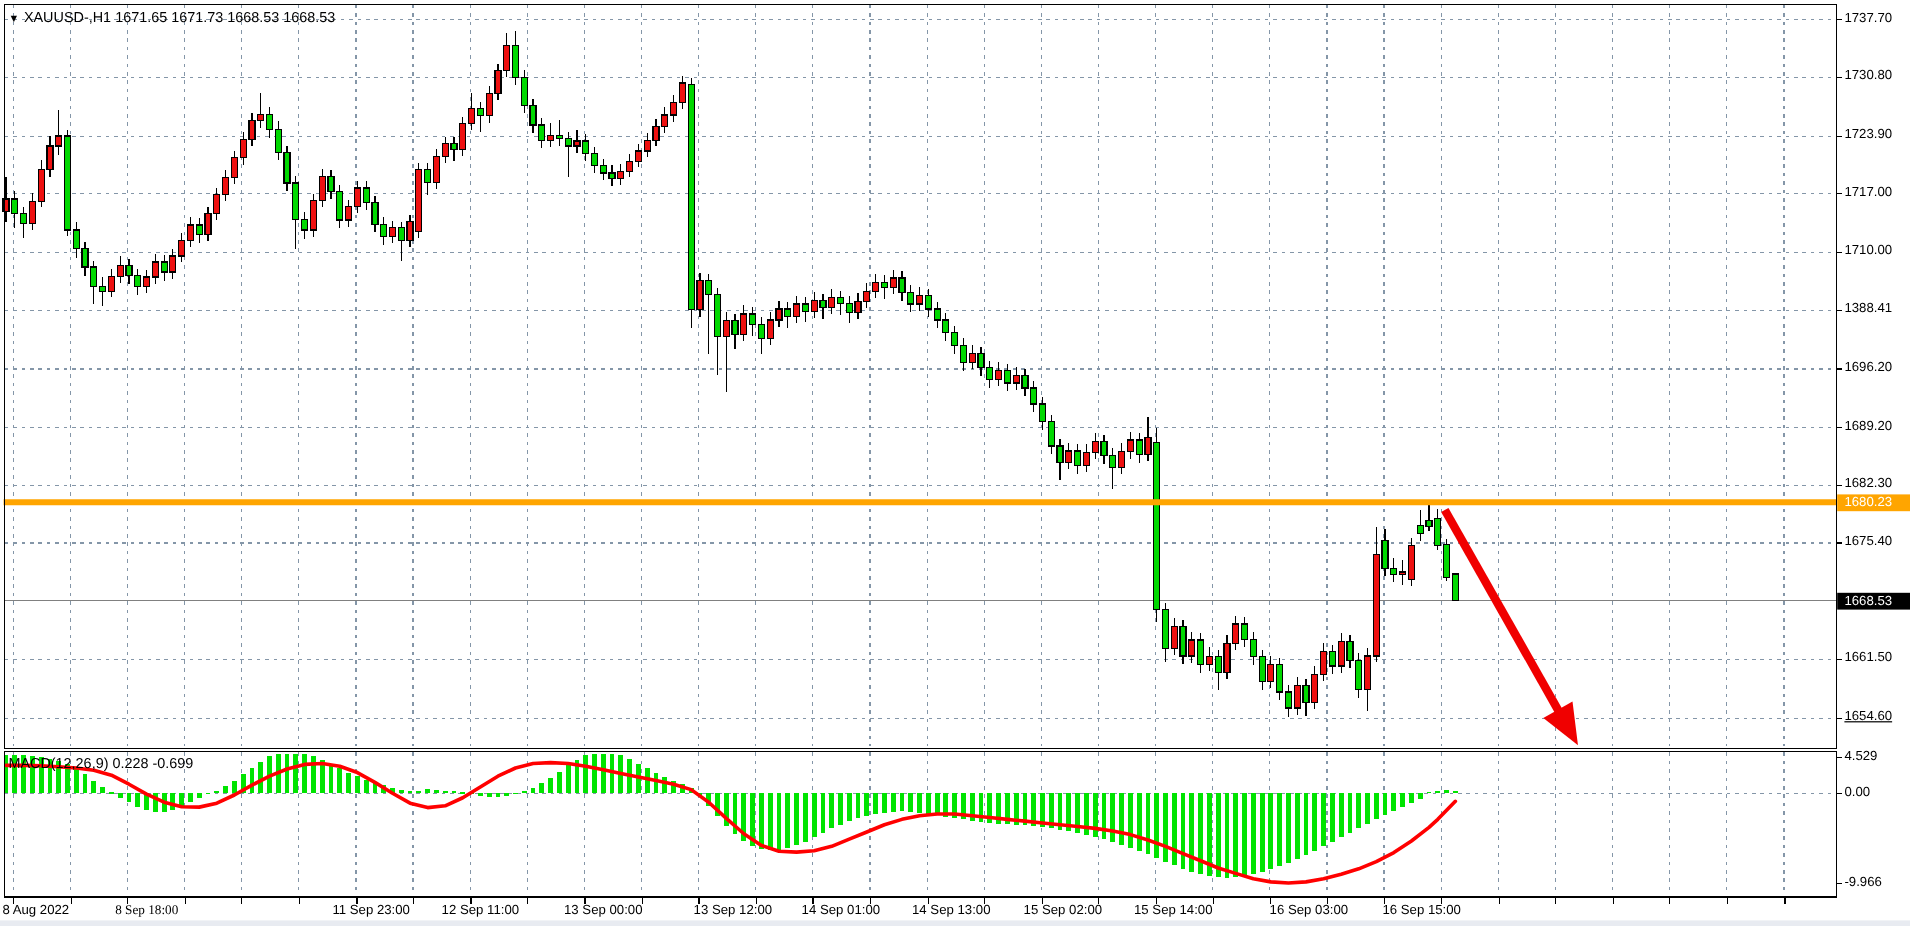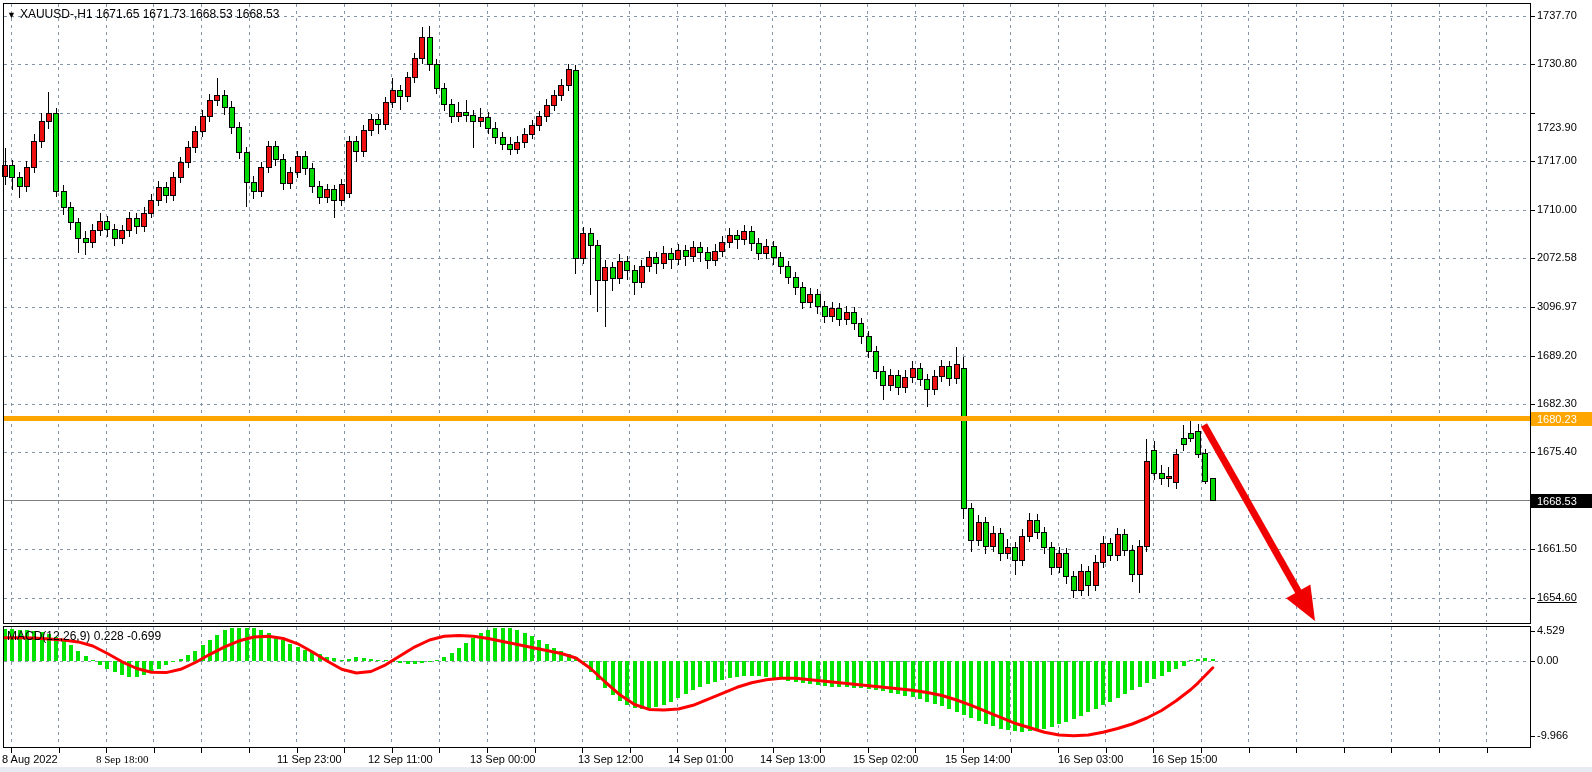--- a/index.html
+++ b/index.html
@@ -665,25 +665,25 @@
     <span class="tri">▼</span><span>XAUUSD-,H1</span>&nbsp;<span>1671.65 1671.73 1668.53 1668.53</span>
   </div>
 
   <div class="macd-label">
     <span>MACD(12,26,9)</span>&nbsp;<span>0.228 -0.699</span>
   </div>
 
   <div id="labels">
       <div class="axis-label" style="left: 1537px; top: 9px;">1737.70</div>
       <div class="axis-label" style="left: 1537px; top: 57px;">1730.80</div>
-      <div class="axis-label" style="left: 1537px; top: 121px;">1723.90</div>
+      <div class="axis-label" style="left: 1537px; top: 106px;">1723.90</div>
       <div class="axis-label" style="left: 1537px; top: 154px;">1717.00</div>
       <div class="axis-label" style="left: 1537px; top: 203px;">1710.00</div>
-      <div class="axis-label" style="left: 1537px; top: 251px;">2072.58</div>
-      <div class="axis-label" style="left: 1537px; top: 300px;">3096.97</div>
+      <div class="axis-label" style="left: 1537px; top: 251px;">1388.41</div>
+      <div class="axis-label" style="left: 1537px; top: 300px;">1696.20</div>
       <div class="axis-label" style="left: 1537px; top: 349px;">1689.20</div>
       <div class="axis-label" style="left: 1537px; top: 397px;">1682.30</div>
       <div class="axis-label" style="left: 1537px; top: 445px;">1675.40</div>
       <div class="axis-label" style="left: 1537px; top: 542px; text-align: center;">1661.50</div>
       <div class="axis-label" style="left: 1537px; top: 591px; text-decoration: underline;">1654.60</div>
       <div class="axis-label" style="left: 1537px; top: 624px;">4.529</div>
       <div class="axis-label" style="left: 1537px; top: 654px;">0.00</div>
       <div class="axis-label" style="left: 1537px; top: 729px;">-9.966</div>
       <div class="time-label" style="left: 2px; top: 753px;">8 Aug 2022</div>
       <div class="time-label" style="left: 96px; top: 753px; font-family: Liberation Serif, serif;">8 Sep 18:00</div>

